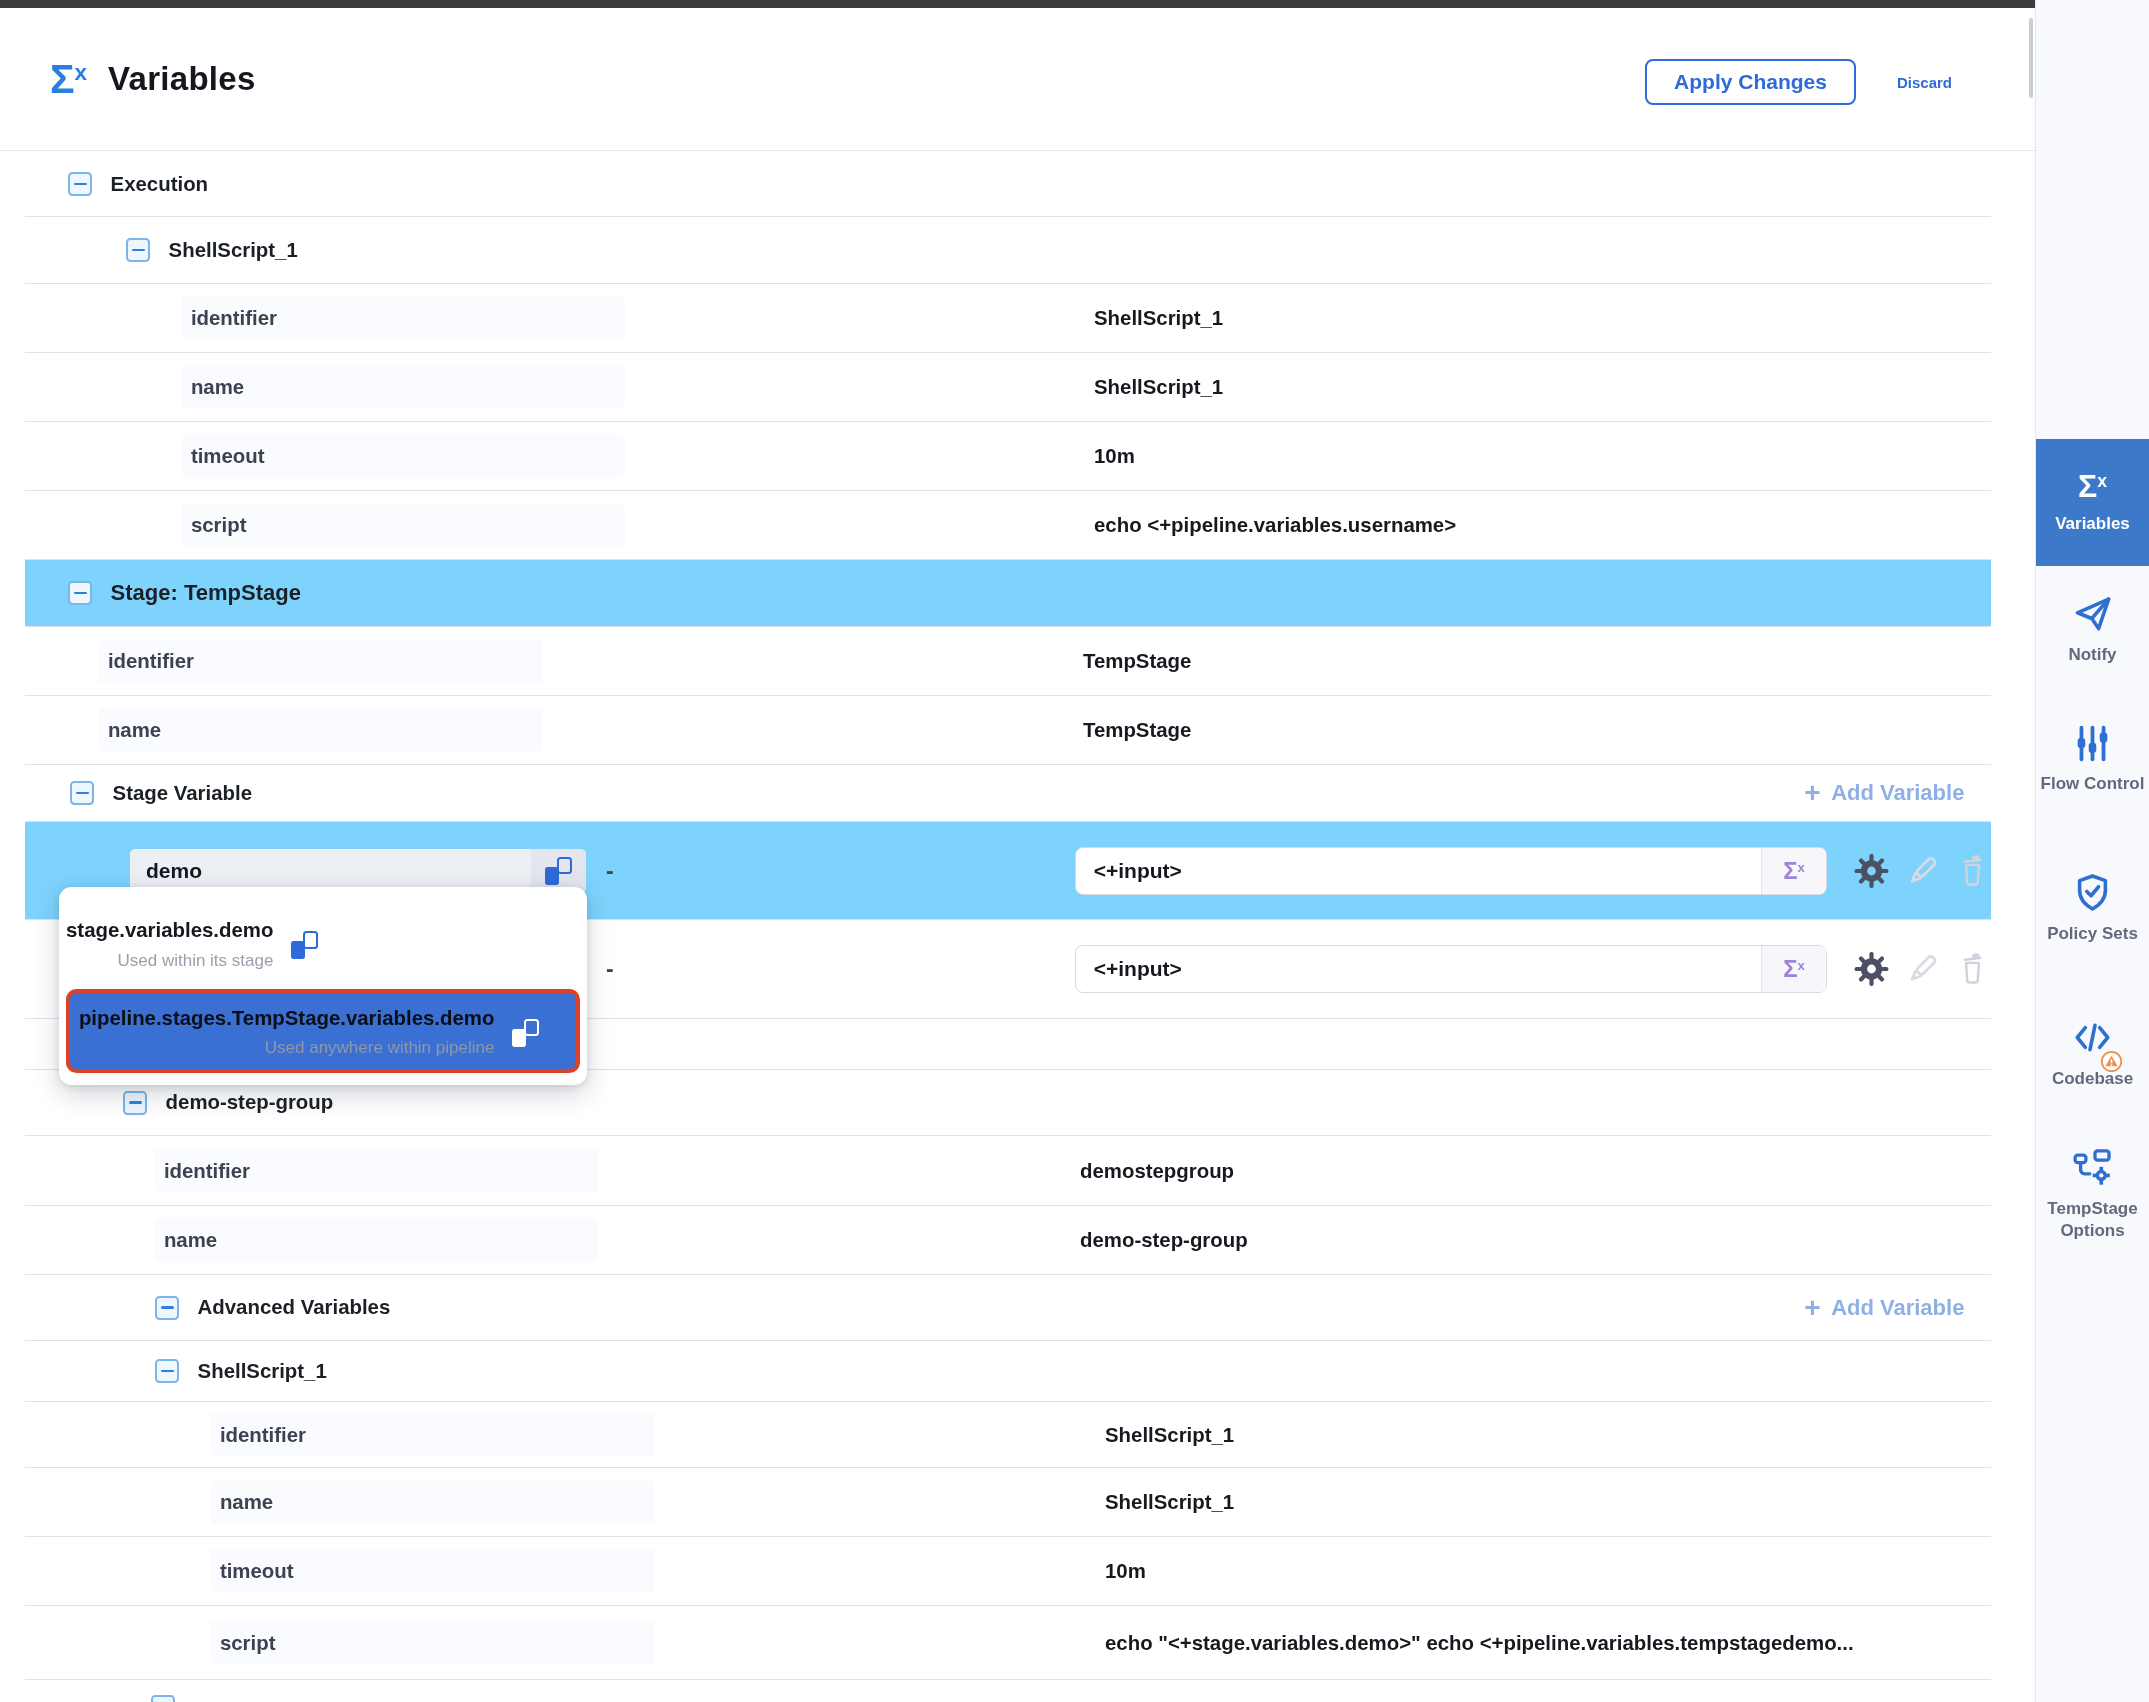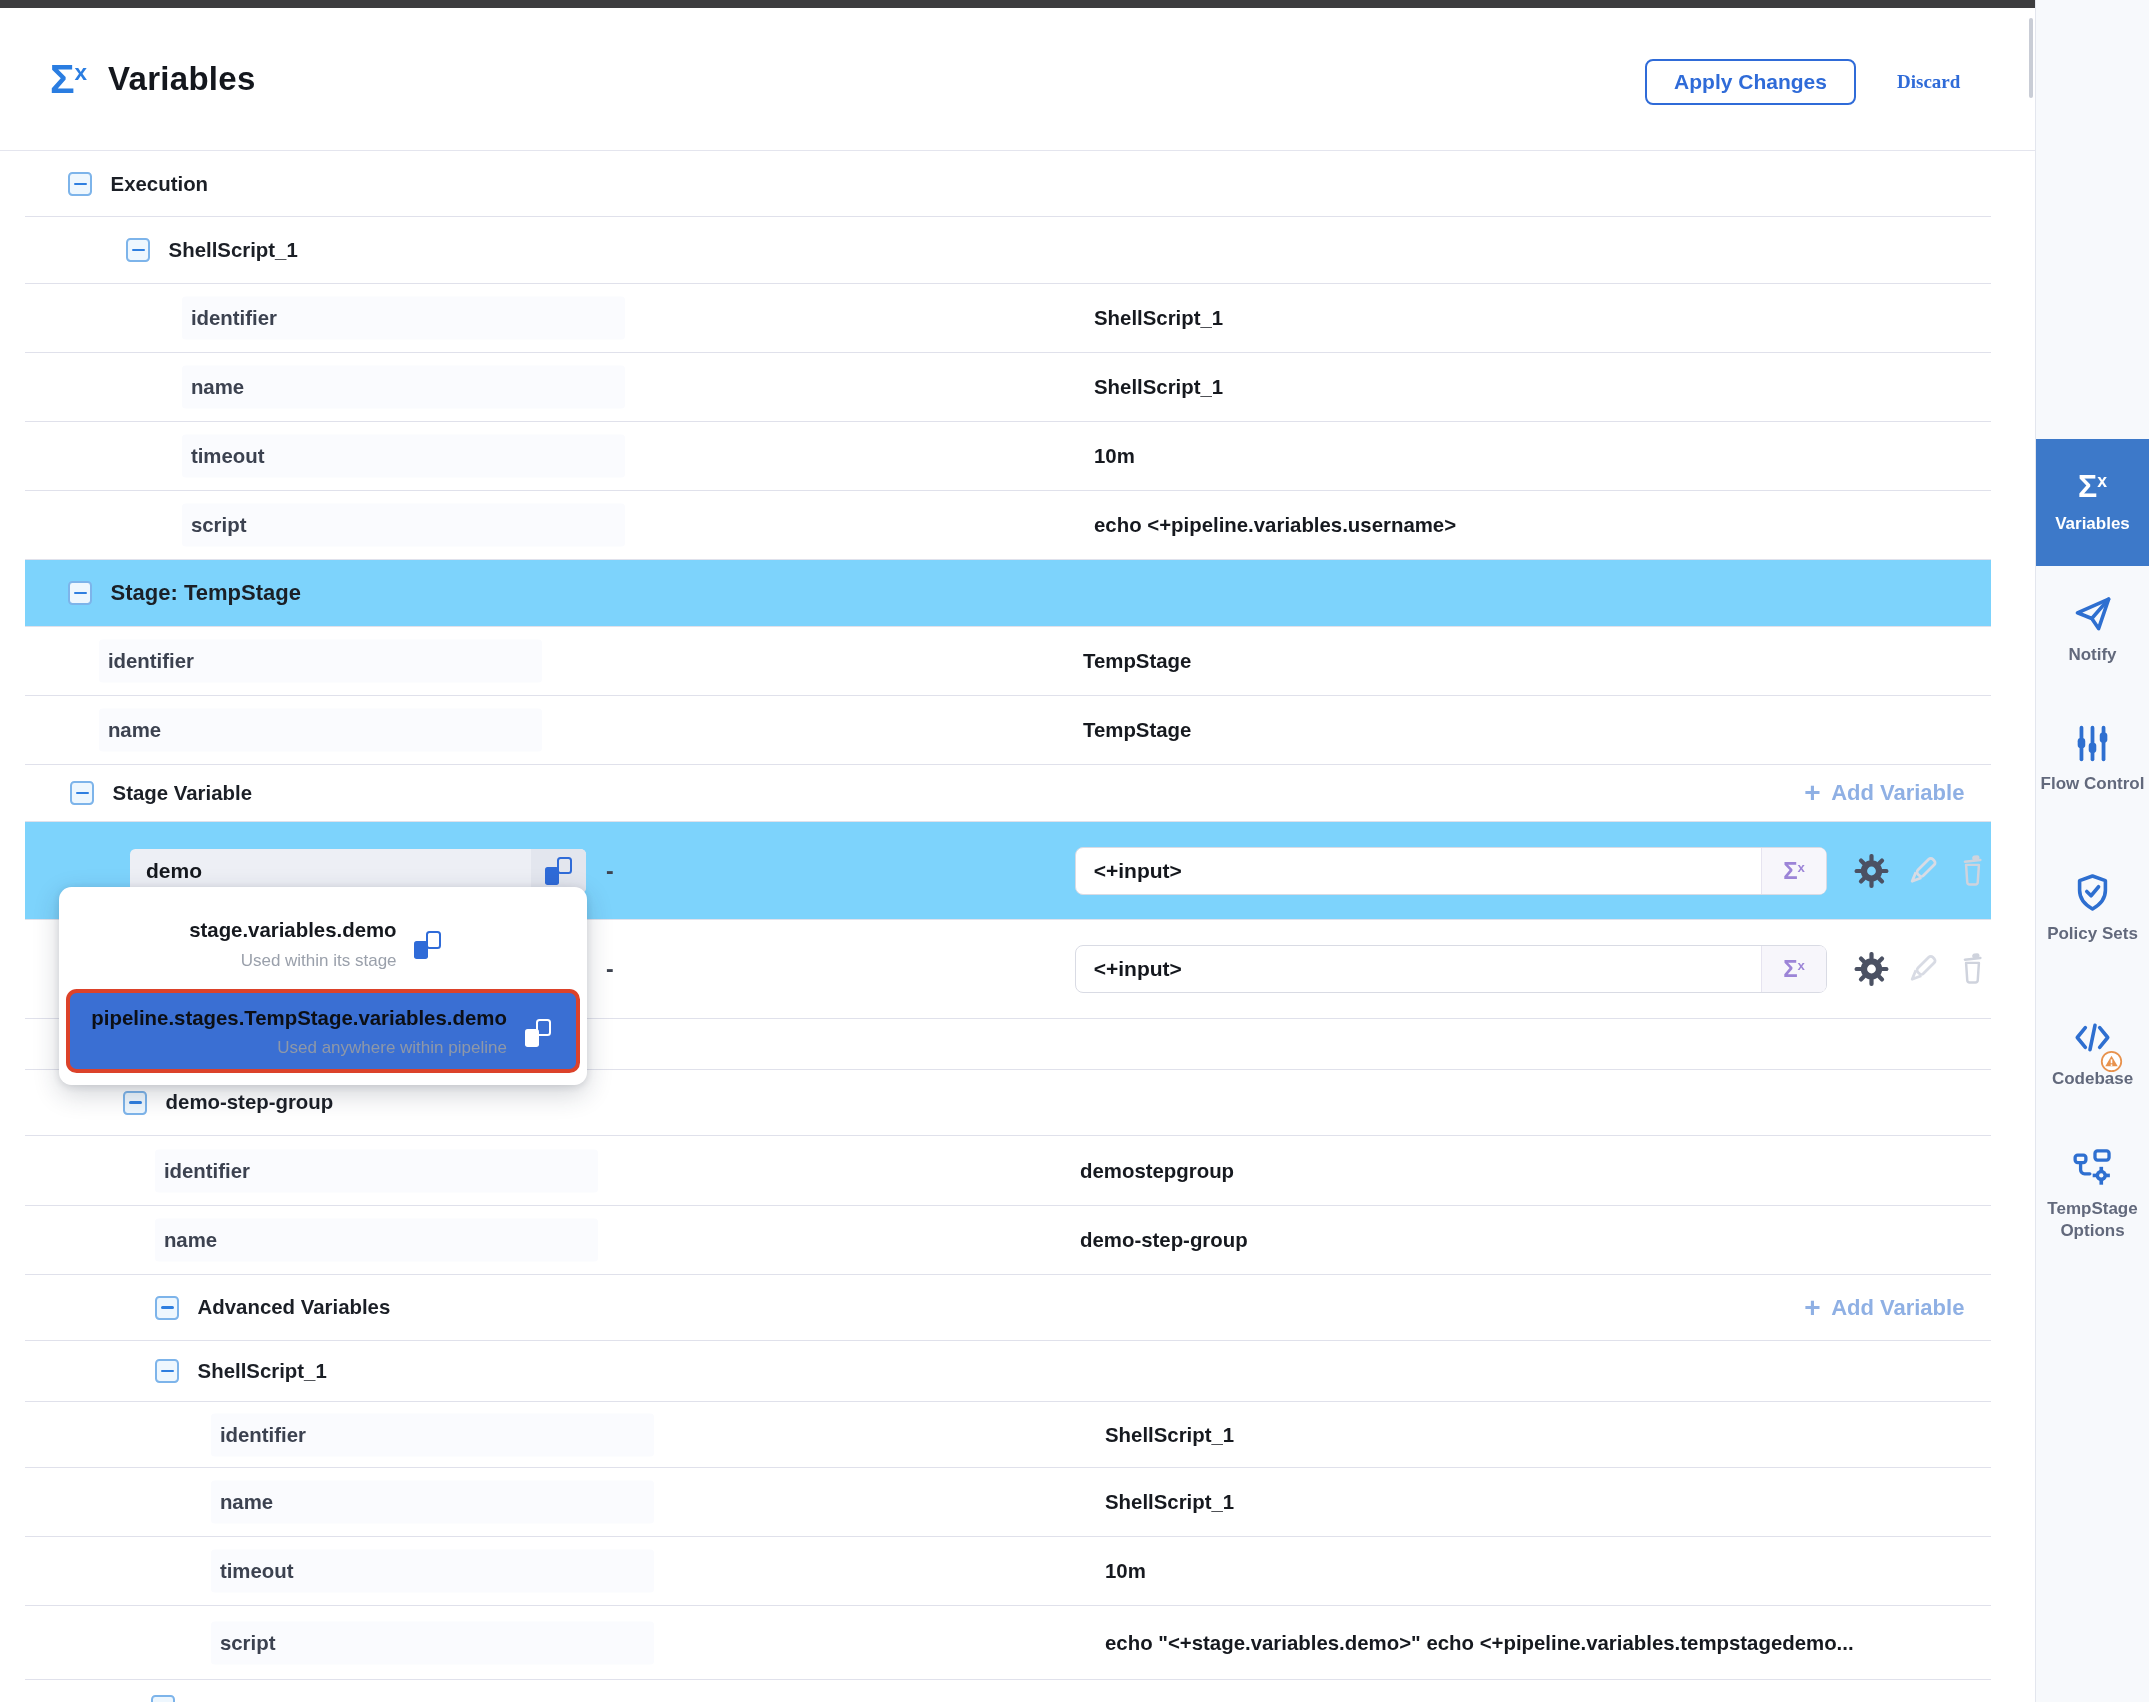--- a/index.html
+++ b/index.html
@@ -18,21 +18,21 @@
   .search{position:absolute;left:362px;top:39px;width:747px;height:59px;background:#fff;
           border:1.8px solid #d9dce4;border-radius:8.9px;display:flex;align-items:center;box-sizing:border-box}
   .search svg{margin-left:19.5px;flex:0 0 auto}
   .search input{border:none;outline:none;flex:1;margin-left:14px;font-size:22px;
                 font-family:"Liberation Sans",sans-serif;color:#30343d;background:transparent}
   .search input::placeholder{color:#a8aeba}
   .btn-apply{position:absolute;left:1645px;top:51px;width:211px;height:46px;background:#fff;
              border:2.2px solid #2f6bd8;border-radius:8px;color:#2f6bd8;font-size:21px;font-weight:600;
              font-family:"Liberation Sans",sans-serif;display:flex;align-items:center;justify-content:center;cursor:pointer;box-sizing:border-box}
   .btn-discard{position:absolute;left:1891px;top:51px;height:46px;border:none;background:none;
-               color:#2f6bd8;font-size:19px;font-weight:600;font-family:Liberation Serif, serif;cursor:pointer}
+               color:#2f6bd8;font-size:15px;font-weight:600;font-family:Liberation Sans, sans-serif;cursor:pointer}
   .scroll-thumb{position:absolute;left:2029px;top:17.7px;width:4.4px;height:80px;background:#c9cdd6;border-radius:2.7px;z-index:7}
   
   .content{position:absolute;top:152px;left:25px;width:1966px;z-index:1}
   .row{position:relative;border-bottom:1.8px solid #e0e1eb;box-sizing:border-box}
   .row.hl{background:#7dd3fc}
   .grp{position:absolute;top:50%;transform:translateY(-50%);display:flex;align-items:center;gap:18.6px}
   .collapse{width:24px;height:24px;border:2.2px solid #7db4ea;border-radius:4.4px;background:#eef7fe;
             position:relative;box-sizing:border-box;flex:0 0 auto;cursor:pointer}
   .collapse::after{content:"";position:absolute;left:3.5px;right:3.5px;top:50%;height:2.7px;margin-top:-1.3px;
                    background:#2f7fe0;border-radius:1.8px}
@@ -66,21 +66,21 @@
             border-radius:0 6.2px 6.2px 0;display:flex;align-items:center;justify-content:center;cursor:pointer}
   .vi-sigma .sigma{color:#9c84d7;font-size:24px;font-weight:600}
   .row-icons{position:absolute;left:1827px;top:50%;transform:translateY(-50%);display:flex;align-items:center;gap:12.4px}
   .row-icons .ic{display:inline-flex;cursor:pointer}
   .add-var{position:absolute;right:26.6px;top:50%;transform:translateY(-50%);display:flex;align-items:center;gap:10.6px;
            color:#8fb0e4;font-size:22px;font-weight:600;cursor:pointer;white-space:nowrap}
   .add-var .plus{font-size:28px;font-weight:700;line-height:1}
   
   .popup{position:absolute;left:59px;top:887px;width:528px;background:#fff;border-radius:12.4px;z-index:20;
          box-shadow:0 8.9px 26.6px rgba(30,40,60,.20),0 1.8px 7px rgba(30,40,60,.12);padding:7px 7px 12.4px;box-sizing:border-box}
-  .pop-item{display:flex;align-items:center;justify-content:center;gap:17.7px;cursor:pointer}
+  .pop-item{display:flex;align-items:center;justify-content:flex-start;gap:17.7px;cursor:pointer}
   .pop-plain{padding:25px 16px 17.7px 0}
   .pop-text{text-align:right}
   .pop-title{font-size:20.4px;font-weight:600;color:#15181e;white-space:nowrap}
   .pop-sub{font-size:17px;color:#9aa0ab;margin-top:8.9px}
   .pop-selected{background:#3a6fd3;border:4.4px solid #dc422a;border-radius:10.6px;
                 padding:14px 12.4px 10.6px 8.9px;box-sizing:border-box}
   .pop-selected .pop-title{color:#0c0f15}
   .pop-selected .pop-sub{color:#8e98a8}
   
   .sidebar{position:absolute;top:0;right:0;width:114px;height:1702px;background:#f7f9fc;

